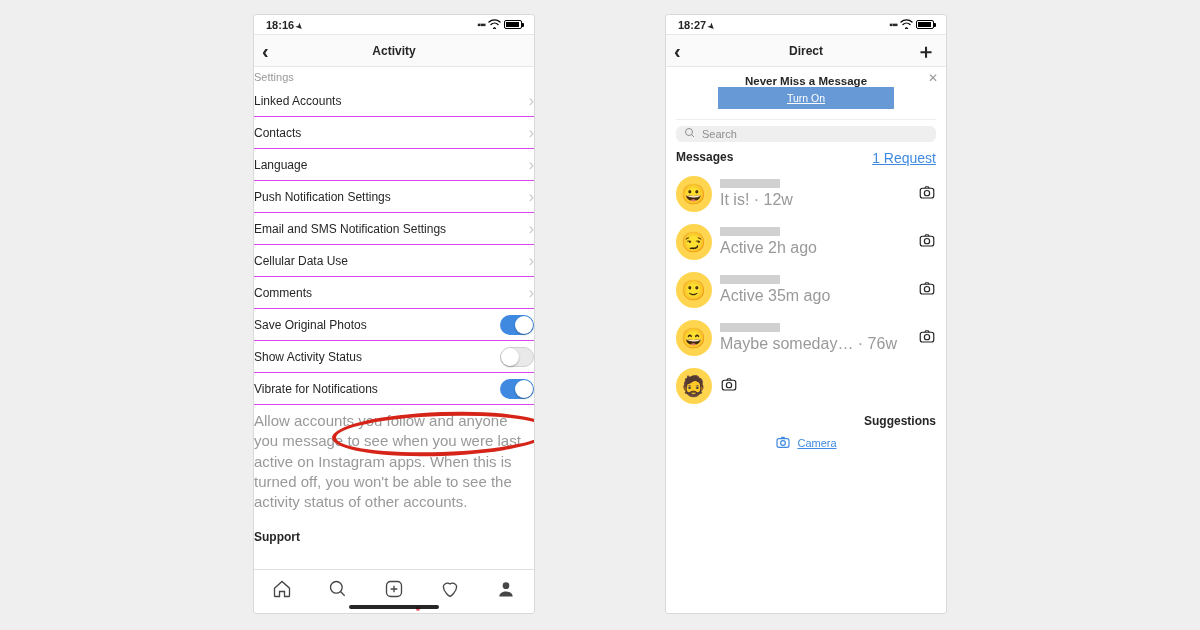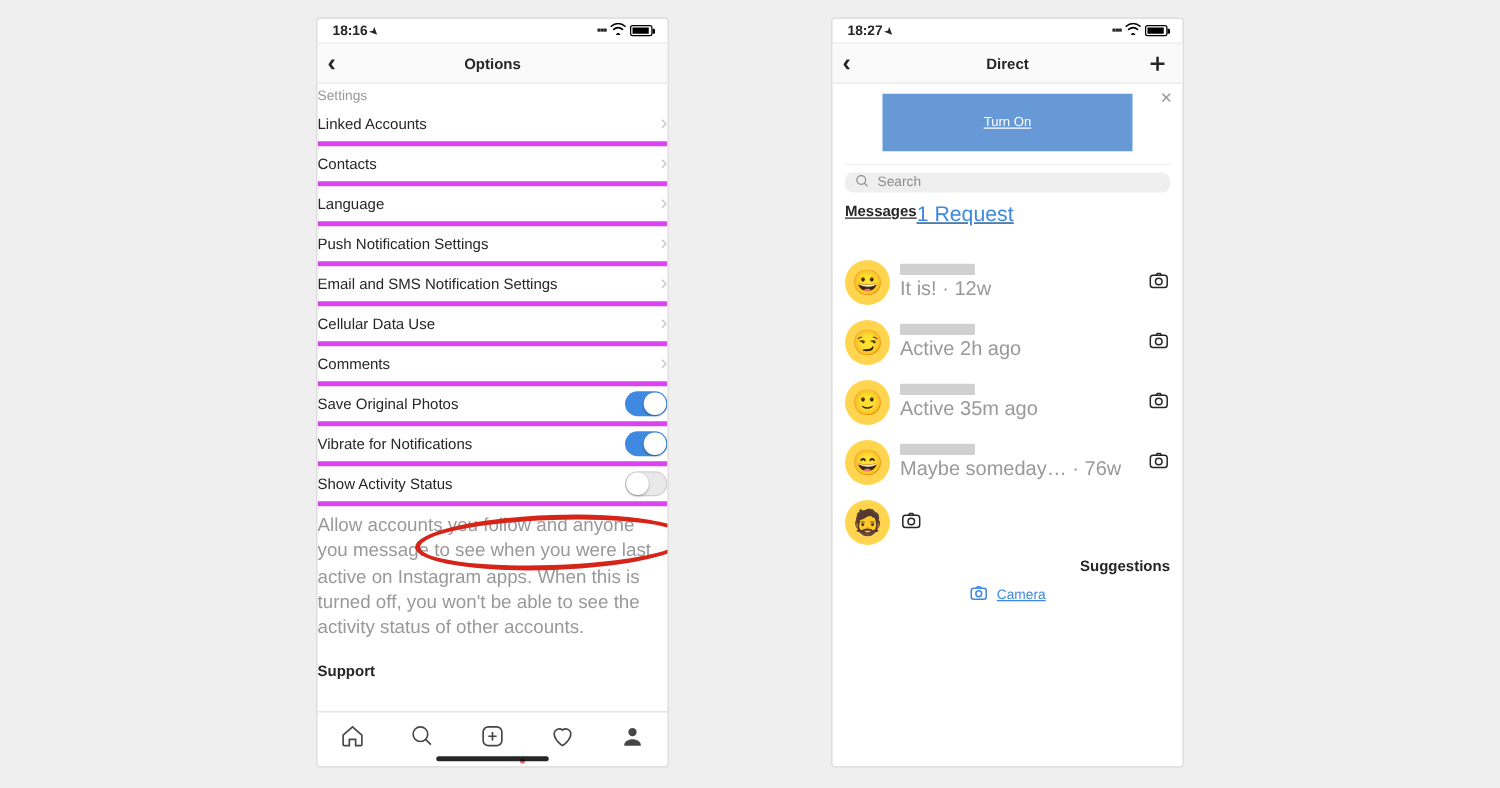--- a/index.html
+++ b/index.html
@@ -54,21 +54,21 @@
     background:#fafafa;
     font-weight:600;
   }
   .navh .back { position:absolute; left:8px; font-size:20px; line-height:1; cursor:pointer;}
   .navh .add { position:absolute; right:10px; font-size:20px; line-height:1; cursor:pointer;}
   
   .slist { flex:1; overflow:hidden; padding:0 0; }
   .cutoff { color:#999; font-size:11px; padding:4px 0 2px;}
   .row {
     display:flex; align-items:center; justify-content:space-between;
-    height:32px; border-bottom:4px solid #d946ef;
+    height:32px; border-bottom:1px solid #d946ef;
   }
   .row .chev { color:#c7c7cc; font-size:16px;}
   .toggle { width:34px; height:20px; border-radius:20px; position:relative; }
   .toggle.on { background:#3f8ae0;}
   .toggle.off { background:#e9e9ea; border:1px solid #d0d0d0;}
   .toggle .knob{ width:18px;height:18px;border-radius:50%;background:#fff;position:absolute;top:1px;box-shadow:0 1px 2px rgba(0,0,0,.3);}
   .toggle.on .knob{ right:1px;}
   .toggle.off .knob{ left:0; top:0;}
   .desc { color:#999; font-size:15px; line-height:1.35; padding:6px 0 10px;}
   .section-h { font-weight:600; padding:8px 0 4px;}
@@ -84,24 +84,24 @@
     font-size:18px; position:relative;
   }
   .tabs span { opacity:.85;}
   .hline{ position:absolute; bottom:4px; left:50%; transform:translateX(-50%); width:90px; height:4px; background:#000; border-radius:3px;}
   .dot{ position:absolute; bottom:2px; left:50%; width:4px;height:4px;background:#ed4956;border-radius:50%; transform:translateX(22px);}
   
   .banner{ margin:8px 10px 6px; border-bottom:1px solid #eee; padding-bottom:10px; position:relative; text-align:center;}
   .banner .close{position:absolute; right:-2px; top:-4px; color:#999; cursor:pointer;}
   .banner .title{ font-weight:600; font-size:11.5px;}
   .banner .body{ color:#888; font-size:10px; margin:4px 10px 8px; line-height:1.3;}
-  .banner .btn{ display:inline-block; background:#6699d6; color:#fff; font-size:10.5px; font-weight:500; padding:17px 0; width:200px; text-decoration:underline; cursor:pointer;}
+  .banner .btn{ display:inline-block; background:#6699d6; color:#fff; font-size:10.5px; font-weight:500; padding:5px 0; width:176px; text-decoration:underline; cursor:pointer;}
   .search{ margin:0 10px 8px; background:#efefef; border-radius:6px; height:16px; display:flex; align-items:center; gap:6px; padding:0 8px; color:#8e8e8e; font-size:11px;}
-  .shead{ margin:0 10px 20px; display:flex; font-weight:600; font-size:12px;text-decoration:underline;}
-  .shead a{ color:#3f8ae0; font-weight:400; font-size:17px; text-decoration:underline;}
+  .shead{ margin:0 10px 4px; display:flex; justify-content:space-between; font-weight:600; font-size:12px;}
+  .shead a{ color:#3f8ae0; font-weight:400; font-size:14px; text-decoration:underline;}
   .msg{ margin:0 10px; display:flex; align-items:center; gap:8px; padding:6px 0;}
   .avatar{ width:36px;height:36px;border-radius:50%; background:#ffd54f; display:flex;align-items:center;justify-content:center; font-size:20px;}
   .mcol{ flex:1; min-width:0;}
   .redact{ background:#d0d0d0; height:9px; width:60px; border-radius:1px; margin-bottom:3px;}
   .sub{ color:#999; font-size:16px;}
   .cam{ font-size:16px; color:#262626;}
   .sugg { margin:4px 10px 0; font-weight:600;text-align:right;}
   .camline{ margin:6px auto 16px; display:flex; align-items:center; justify-content:center; gap:6px; color:#3f8ae0; font-size:11px;}
   .camline span:last-child{ text-decoration:underline;}
   .arrow{ display:inline-block; transform:rotate(45deg); font-size:8px; margin-left:2px;}
@@ -119,21 +119,21 @@
             <path d="M6.5 9 a1 1 0 1 0 0.01 0 M3 5.5 a5 5 0 0 1 7 0 M1 3 a8 8 0 0 1 11 0" stroke="#000" stroke-width="1.3" fill="none" stroke-linecap="round"></path>
           </svg>
       </span>
       <span class="bat">
           <i></i>
         </span>
     </span>
   </div>
   <div class="navh">
     <span class="back">‹</span>
-    <span>Options</span>
+    <span>Activity</span>
   </div>
   <div class="slist">
     <div class="cutoff">Settings</div>
 
     <div class="row">
         <span>Linked Accounts</span>
         <span class="chev">›</span>
       </div>
     <div class="row">
         <span>Contacts</span>
@@ -160,28 +160,28 @@
         <span class="chev">›</span>
       </div>
 
     <div class="row">
         <span>Save Original Photos</span>
         <span class="toggle on">
           <span class="knob"></span>
         </span>
       </div>
     <div class="row">
+        <span>Show Activity Status</span>
+        <span class="toggle off">
+          <span class="knob"></span>
+        </span>
+      </div>
+    <div class="row">
         <span>Vibrate for Notifications</span>
         <span class="toggle on">
-          <span class="knob"></span>
-        </span>
-      </div>
-    <div class="row">
-        <span>Show Activity Status</span>
-        <span class="toggle off">
           <span class="knob"></span>
         </span>
       </div>
 
     <div class="desc">Allow accounts you follow and anyone you message to see when you were last active on Instagram apps. When this is turned off, you won't be able to see the activity status of other accounts.</div>
     <div class="section-h">Support</div>
   </div>
   <div class="tabs">
     <span><svg width="20" height="20" viewBox="0 0 24 24" fill="none" stroke="#262626" stroke-width="1.6">
           <path d="M3 11 12 3l9 8v9a1 1 0 0 1-1 1h-5v-6h-6v6H4a1 1 0 0 1-1-1z"></path>
@@ -223,20 +223,21 @@
     </span>
   </div>
   <div class="navh">
     <span class="back">‹</span>
     <span>Direct</span>
     <span class="add">＋</span>
   </div>
 
   <div class="banner">
     <span class="close">✕</span>
+    <div class="title">Never Miss a Message</div>
     <span class="btn">Turn On</span>
   </div>
 
   <div class="search">
     <span><svg width="12" height="12" viewBox="0 0 24 24" fill="none" stroke="#8e8e8e" stroke-width="2">
           <circle cx="10" cy="10" r="7"></circle>
           <path d="m20 20-5-5"></path>
         </svg></span>
     <span>Search</span>
   </div>

